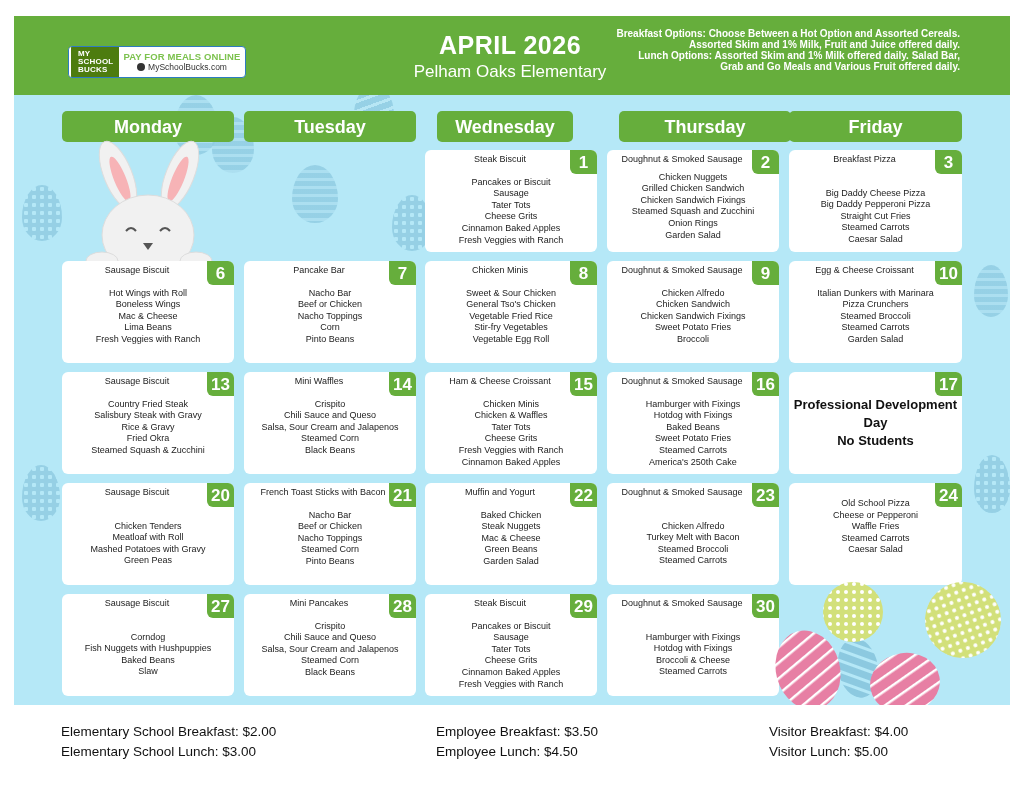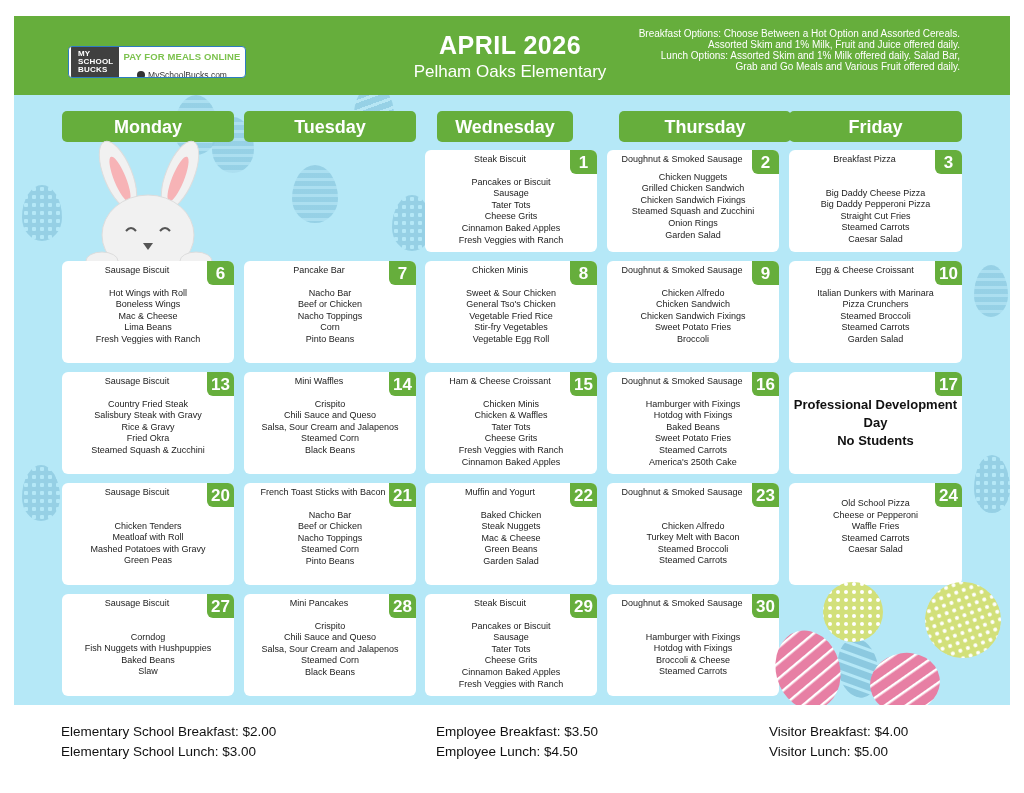--- a/index.html
+++ b/index.html
@@ -9,41 +9,41 @@
   .header {
     position: absolute; left: 14px; top: 16px; width: 996px; height: 79px;
     background: #66ae3c;
   }
   .logo {
     position: absolute; left: 68px; top: 46px; width: 178px; height: 32px;
     border-radius: 4px; background: #fff; border: 1px solid #2e7cc1; overflow: hidden;
     display: flex;
   }
   .logo-left {
-    width: 50px; height: 100%; background: #404040; color: #fff;
+    width: 50px; height: 100%; background: #4d7c0f; color: #fff;
     font-weight: bold; font-size: 8px; line-height: 8px; padding: 3px 0 0 7px;
     border-left: 2px solid #fff;
   }
   .logo-left div { letter-spacing: 0.2px; }
   .logo-right { flex: 1; text-align: center; padding-top: 4px; }
   .logo-tagline { color: #7cc24e; font-weight: bold; font-size: 9.5px; letter-spacing: 0.1px; }
-  .logo-url { color: #333; font-size: 8.5px; margin-top: 8px; display: flex; align-items: center; justify-content: center; gap: 3px; }
+  .logo-url { color: #333; font-size: 8.5px; margin-top: 0; display: flex; align-items: center; justify-content: center; gap: 3px; }
   .logo-url-icon { width: 8px; height: 8px; border-radius: 50%; background: #333; display: inline-block; }
 
   .title-month {
     position: absolute; left: 405px; top: 31px; width: 210px; text-align: center;
     color: #fff; font-weight: bold; font-size: 25px; letter-spacing: 0.5px;
   }
   .title-school {
     position: absolute; left: 395px; top: 62px; width: 230px; text-align: center;
     color: #fff; font-size: 17px;
   }
   .header-notes {
     position: absolute; right: 64px; top: 28px; width: 360px; text-align: right;
-    color: #fff; font-size: 10px; line-height: 11px;
+    color: #fff; font-size: 10px; line-height: 11px; font-weight: bold;
   }
   .header-notes p { margin: 0; }
 
   .calendar-bg {
     position: absolute; left: 14px; top: 95px; width: 996px; height: 610px;
     background: #b5e8f7; overflow: hidden;
   }
   .egg-bg {
     position: absolute; border-radius: 50% 50% 50% 50% / 58% 58% 42% 42%;
     background: #8cc9e0; opacity: 0.75;

